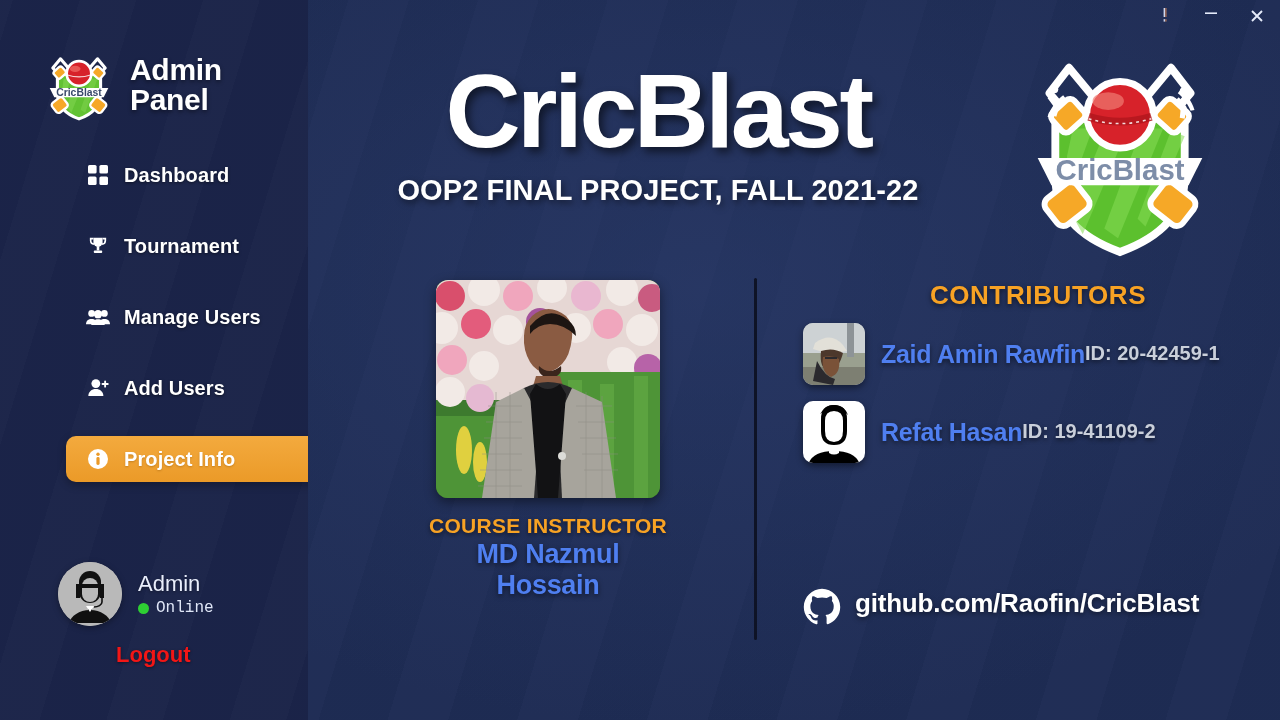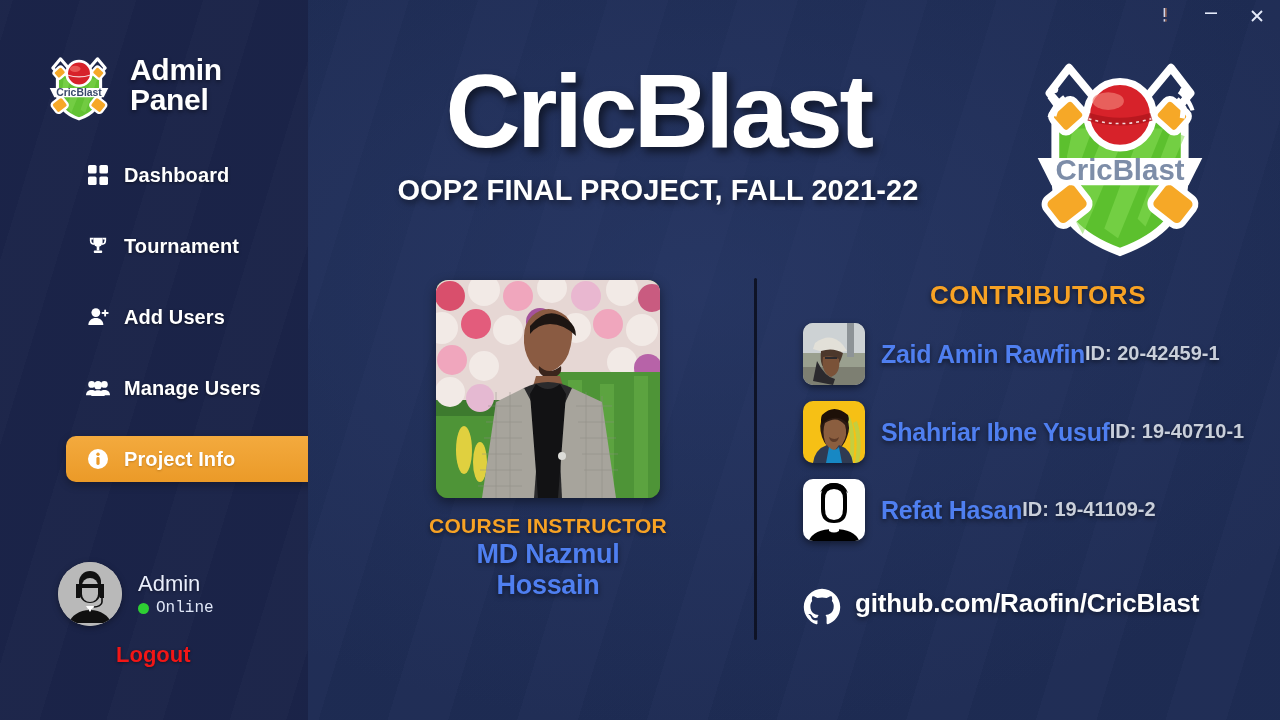--- a/index.html
+++ b/index.html
@@ -302,41 +302,41 @@
             <path d="M17 4h3v2a4 4 0 0 1-3.6 4" stroke="#fff" stroke-width="1.8" fill="none"></path>
             <rect x="10.6" y="12.4" width="2.8" height="4.4" fill="#fff"></rect>
             <rect x="7.4" y="17" width="9.2" height="2.6" rx="1" fill="#fff"></rect>
           </svg>
         </span>
         <span class="lbl">Tournament</span>
       </div>
 
       <div class="nav-item">
         <span class="ic">
-          <svg width="23" height="22" viewBox="0 0 26 24">
-            <circle cx="10" cy="7" r="5" fill="#fff"></circle>
-            <path d="M1.5 21c0-5 3.8-8 8.5-8s8.5 3 8.5 8z" fill="#fff"></path>
-            <path d="M20.5 4.5v6M17.5 7.5h6" stroke="#fff" stroke-width="2.1" stroke-linecap="round"></path>
-          </svg>
-        </span>
-        <span class="lbl">Add Users</span>
-      </div>
-
-      <div class="nav-item">
-        <span class="ic">
           <svg width="25" height="20" viewBox="0 0 30 22">
             <circle cx="7" cy="6.5" r="4.2" fill="#fff"></circle>
             <circle cx="23" cy="6.5" r="4.2" fill="#fff"></circle>
             <circle cx="15" cy="7.5" r="5.2" fill="#fff"></circle>
             <path d="M0 20c0-4 3-6.4 7-6.4S14 16 14 20z" fill="#fff"></path>
             <path d="M16 20c0-4 3-6.4 7-6.4S30 16 30 20z" fill="#fff"></path>
             <path d="M6.6 21c0-4.6 3.6-7.3 8.4-7.3S23.4 16.4 23.4 21z" fill="#fff"></path>
           </svg>
         </span>
         <span class="lbl">Manage Users</span>
+      </div>
+
+      <div class="nav-item">
+        <span class="ic">
+          <svg width="23" height="22" viewBox="0 0 26 24">
+            <circle cx="10" cy="7" r="5" fill="#fff"></circle>
+            <path d="M1.5 21c0-5 3.8-8 8.5-8s8.5 3 8.5 8z" fill="#fff"></path>
+            <path d="M20.5 4.5v6M17.5 7.5h6" stroke="#fff" stroke-width="2.1" stroke-linecap="round"></path>
+          </svg>
+        </span>
+        <span class="lbl">Add Users</span>
       </div>
 
       <div class="nav-item active">
         <span class="ic">
           <svg width="22" height="22" viewBox="0 0 22 22">
             <circle cx="11" cy="11" r="10" fill="#fff"></circle>
             <circle cx="11" cy="6.2" r="1.7" fill="#eb9a28"></circle>
             <rect x="9.4" y="9" width="3.2" height="8" rx="1.4" fill="#eb9a28"></rect>
           </svg>
         </span>
@@ -496,41 +496,20 @@
               <path d="M14 38 q8 16 18 18 l-2 6 l-20-4z" fill="#2b2a2e"></path>
               <rect x="22" y="34" width="12" height="2" fill="#2b2a2e"></rect>
             </svg>
           </div>
           <div class="c-meta">
             <div class="c-name">Zaid Amin Rawfin</div>
             <div class="c-id">ID: 20-42459-1</div>
           </div>
         </div>
 
-        <div class="contrib-row">
-          <div class="c-av">
-            <svg width="62" height="62" viewBox="0 0 62 62">
-              <rect width="62" height="62" fill="#f6c015"></rect>
-              <g fill="#b9d14a" opacity="0.8">
-                <path d="M46 14 q8 16 4 48 l-4 0 q4-30-4-46z"></path>
-                <path d="M54 20 q6 18 2 42 l-4 0 q4-24-2-40z"></path>
-              </g>
-              <path d="M20 16 q12-10 24 2 q4 8 0 18 q-4 12-12 13 q-9-1-13-13 q-4-12 1-20z" fill="#2a1a12"></path>
-              <path d="M22 22 q12-8 20 2 q3 10-2 18 q-4 8-9 8 q-6 0-9-9 q-3-11 0-19z" fill="#8b5e3f"></path>
-              <path d="M19 14 q12-12 26 0 q2 6-1 8 q-8-8-18-4 q-5 2-7 6 q-2-6 0-10z" fill="#1d1008"></path>
-              <path d="M24 44 l6 8 l6-8 q12 4 14 18 l-40 0 q2-14 14-18z" fill="#2f3a52"></path>
-              <path d="M26 46 q5 6 10 0 l3 16 l-16 0z" fill="#1788c4"></path>
-              <path d="M26 36 q6 4 10 0 q-1 5-5 5 q-4 0-5-5z" fill="#5e3b28"></path>
-            </svg>
-          </div>
-          <div class="c-meta">
-            <div class="c-name">Shahriar Ibne Yusuf</div>
-            <div class="c-id">ID: 19-40710-1</div>
-          </div>
-        </div>
 
         <div class="contrib-row">
           <div class="c-av">
             <svg width="62" height="62" viewBox="0 0 62 62">
               <rect width="62" height="62" fill="#ffffff"></rect>
               <path d="M31 50 q22 0 26 14 l-52 0 q4-14 26-14z" fill="#000000"></path>
               <path d="M18 18 q0-14 13-14 q13 0 13 14 v12 q0 14-13 14 q-13 0-13-14z" fill="#000000"></path>
               <path d="M22 20 q0-10 9-10 q9 0 9 10 v10 q0 11-9 11 q-9 0-9-11z" fill="#ffffff"></path>
               <path d="M17 13 q6-10 15-9 q10 1 13 10 q-4-5-14-5 q-10 0-14 4z" fill="#000000"></path>
               <path d="M26 44 q5 4 10 0 l0 8 q-5 3-10 0z" fill="#ffffff"></path>

